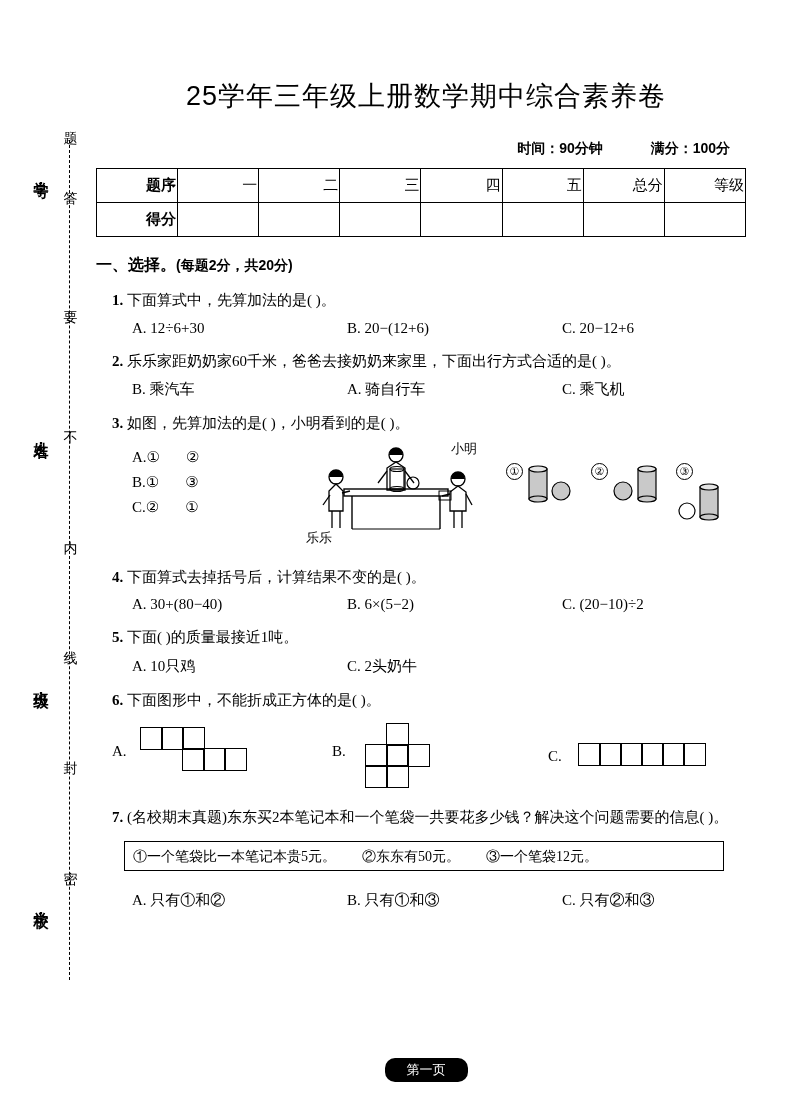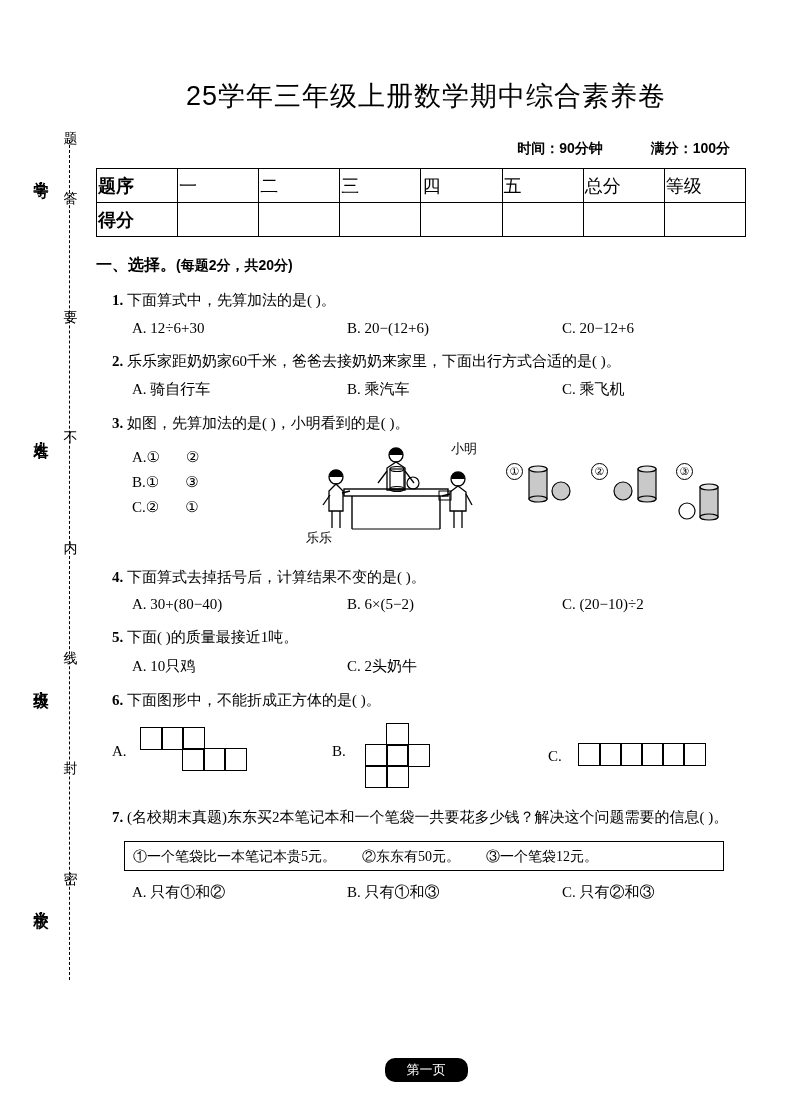--- a/index.html
+++ b/index.html
@@ -78,22 +78,22 @@
 
   table.score-table {
     margin-top: 10px;
     border-collapse: collapse;
     width: 650px;
     table-layout: fixed;
   }
   table.score-table td {
     border: 1px solid #000;
     height: 31px;
-    text-align: left;
-    font-size: 18px;
+    text-align: right;
+    font-size: 15px;
     font-family: "Liberation Sans", sans-serif;
   }
   table.score-table td.hdr {
     font-weight: bold;
     width: 78px;
   }
 
   .section-head {
     margin-top: 18px;
     font-size: 16px;
@@ -258,22 +258,22 @@
     <span class="opt">A. 12÷6+30</span>
     <span class="opt">B. 20−(12+6)</span>
     <span class="opt">C. 20−12+6</span>
   </div>
 
   <div class="q">
     <span class="num">2.</span>
     <span>乐乐家距奶奶家60千米，爸爸去接奶奶来家里，下面出行方式合适的是(        )。</span>
   </div>
   <div class="opts three">
+    <span class="opt">B. 乘汽车</span>
     <span class="opt">A. 骑自行车</span>
-    <span class="opt">B. 乘汽车</span>
     <span class="opt">C. 乘飞机</span>
   </div>
 
   <div class="q">
     <span class="num">3.</span>
     <span>如图，先算加法的是(        )，小明看到的是(        )。</span>
   </div>
 
   <div class="q3-wrap">
     <div class="q3-left opts-stack" style="padding-left:36px;">
@@ -421,21 +421,21 @@
 
   <div class="q" style="padding-right:10px;">
     <span class="num">7.</span>
     <span>(名校期末真题)东东买2本笔记本和一个笔袋一共要花多少钱？解决这个问题需要的信息(        )。</span>
   </div>
 
   <div class="info-box">
     <span class="it">①一个笔袋比一本笔记本贵5元。</span><span class="it">②东东有50元。</span><span>③一个笔袋12元。</span>
   </div>
 
-  <div class="opts three" style="margin-top:12px;">
+  <div class="opts three" style="margin-top:20px;">
     <span class="opt">A. 只有①和②</span>
     <span class="opt">B. 只有①和③</span>
     <span class="opt">C. 只有②和③</span>
   </div>
 
   <div class="footer">
     <span class="pg">第一页</span>
   </div>
 </div>
 

